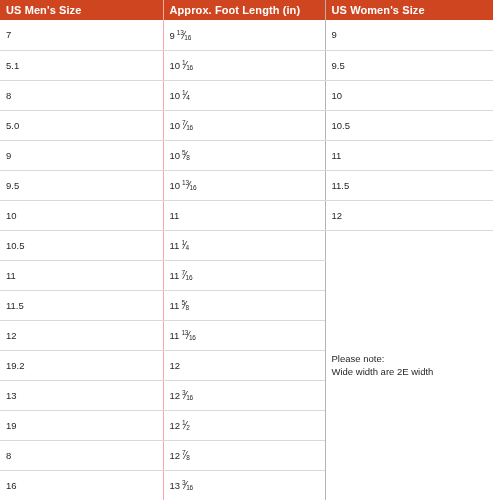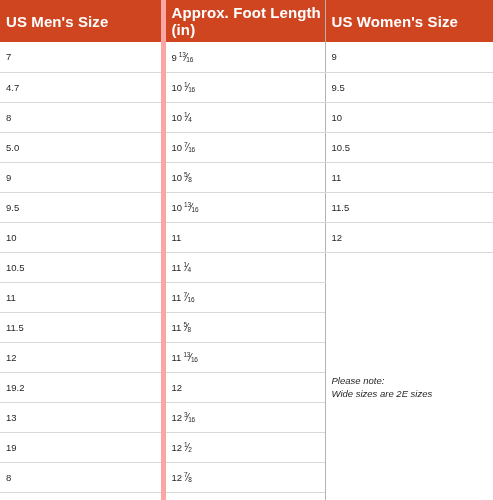--- a/index.html
+++ b/index.html
@@ -18,21 +18,21 @@
   #size-chart {
     width: 493px;
     border-collapse: collapse;
     table-layout: fixed;
   }
 
   
   #size-chart thead th {
     background: #cf4520;
     color: #ffffff;
-    font-size: 15px;
+    font-size: 11px;
     font-weight: bold;
     text-align: left;
     padding: 4px 0 4px 6px;
     height: 18px;
     box-sizing: border-box;
     border: none;
     letter-spacing: 0.1px;
     vertical-align: middle;
   }
 
@@ -49,36 +49,35 @@
   }
 
   
   .col-men   { width: 163px; }
   .col-len   { width: 162px; }
   .col-women { width: 168px; }
 
   
   #size-chart tbody td.col-len,
   #size-chart thead th.col-len {
-    border-left: 5px solid #fca5a5;
+    border-left: 1px solid #fca5a5;
   }
   #size-chart tbody td.col-women,
   #size-chart thead th.col-women {
     border-left: 1px solid #b3b3b3;
   }
   #size-chart tbody td.col-women {
     border-right: 1px solid #d0d0d0;
   }
 
   
   td.note-cell {
     vertical-align: middle;
     border-bottom: none !important;
     padding-left: 6px;
-    font-style: italic;
   }
   .note-line {
     font-size: 9.5px;
     line-height: 13px;
     color: #231f20;
     white-space: nowrap;
   }
 
   
   .frac {
@@ -114,21 +113,21 @@
       <th class="col-women">US Women's Size</th>
     </tr>
   </thead>
   <tbody id="chart-body">
       <tr>
         <td class="col-men">7</td>
         <td class="col-len"><span class="whole">9</span><span class="frac"><span class="num">13</span><span class="sl">⁄</span><span class="den">16</span></span></td>
         <td class="col-women">9</td>
       </tr>
       <tr>
-        <td class="col-men">4.7</td>
+        <td class="col-men">5.1</td>
         <td class="col-len"><span class="whole">10</span><span class="frac"><span class="num">1</span><span class="sl">⁄</span><span class="den">16</span></span></td>
         <td class="col-women">9.5</td>
       </tr>
       <tr>
         <td class="col-men">8</td>
         <td class="col-len"><span class="whole">10</span><span class="frac"><span class="num">1</span><span class="sl">⁄</span><span class="den">4</span></span></td>
         <td class="col-women">10</td>
       </tr>
       <tr>
         <td class="col-men">5.0</td>
@@ -148,21 +147,21 @@
       <tr>
         <td class="col-men">10</td>
         <td class="col-len"><span class="whole">11</span></td>
         <td class="col-women">12</td>
       </tr>
       <tr>
         <td class="col-men">10.5</td>
         <td class="col-len"><span class="whole">11</span><span class="frac"><span class="num">1</span><span class="sl">⁄</span><span class="den">4</span></span></td>
         <td class="col-women note-cell" rowspan="9">
           <div class="note-line">Please note:</div>
-          <div class="note-line">Wide sizes are 2E sizes</div>
+          <div class="note-line">Wide width are 2E width</div>
         </td>
       </tr>
       <tr>
         <td class="col-men">11</td>
         <td class="col-len"><span class="whole">11</span><span class="frac"><span class="num">7</span><span class="sl">⁄</span><span class="den">16</span></span></td>
       </tr>
       <tr>
         <td class="col-men">11.5</td>
         <td class="col-len"><span class="whole">11</span><span class="frac"><span class="num">5</span><span class="sl">⁄</span><span class="den">8</span></span></td>
       </tr>

